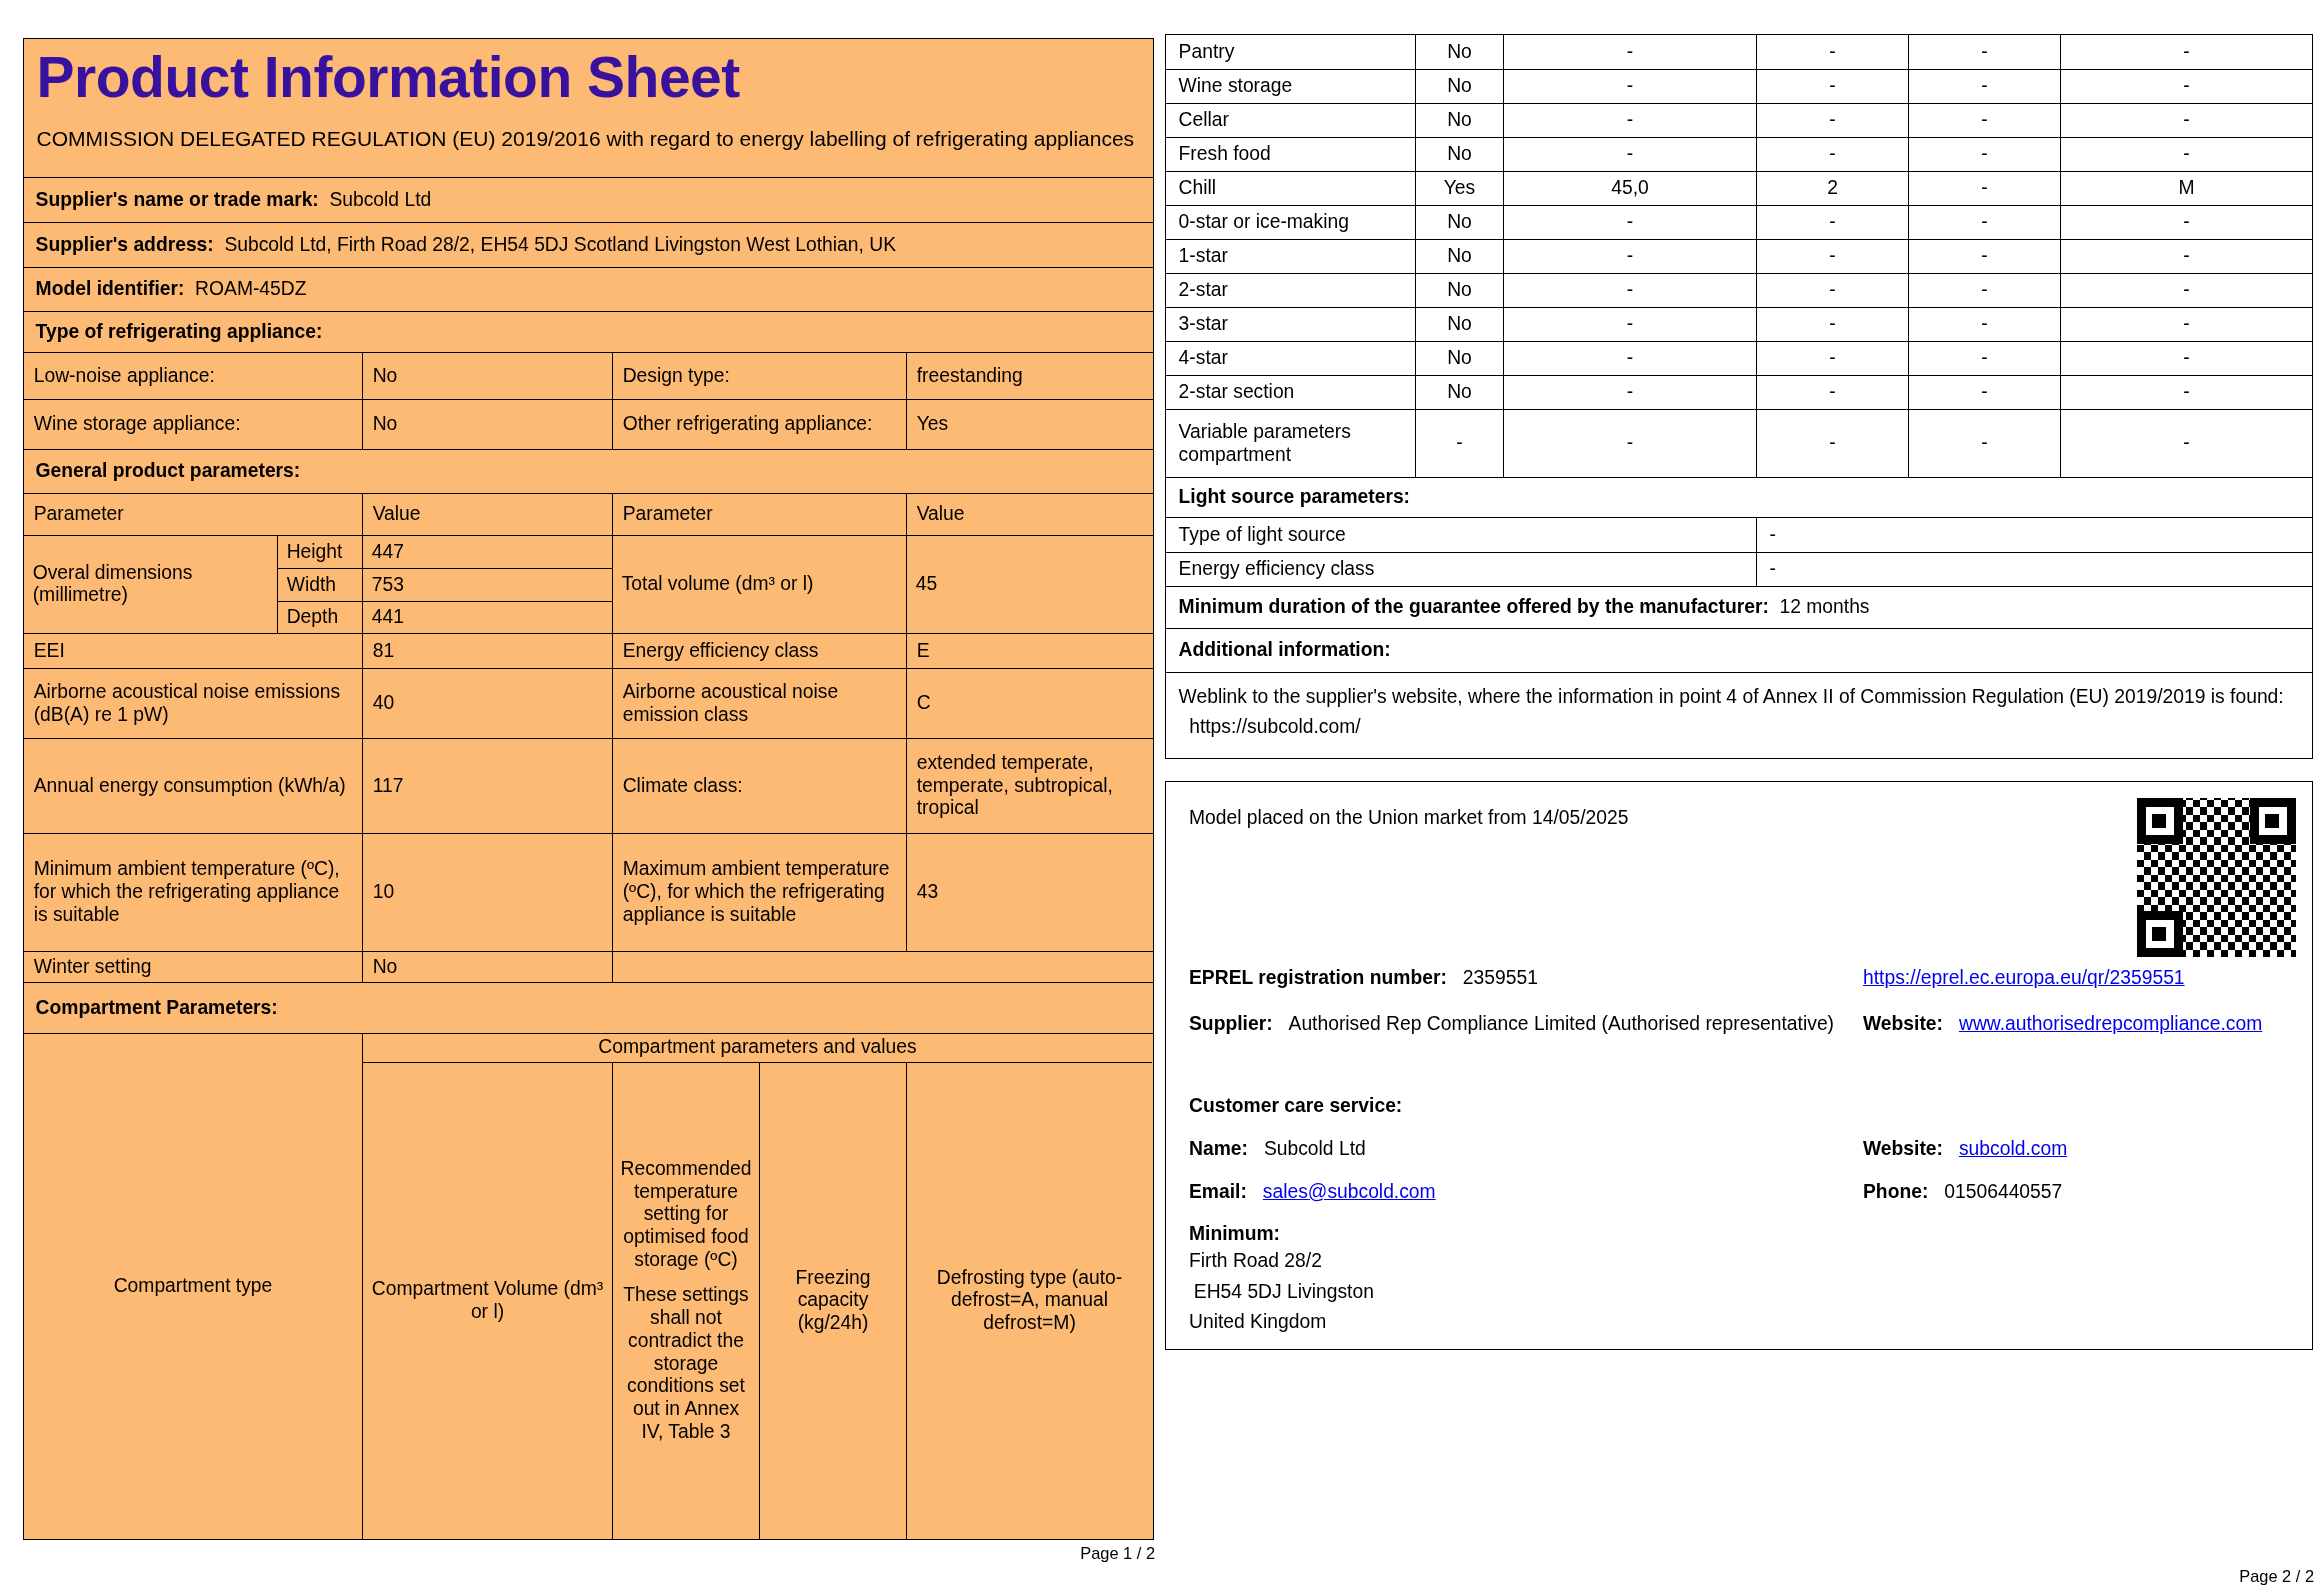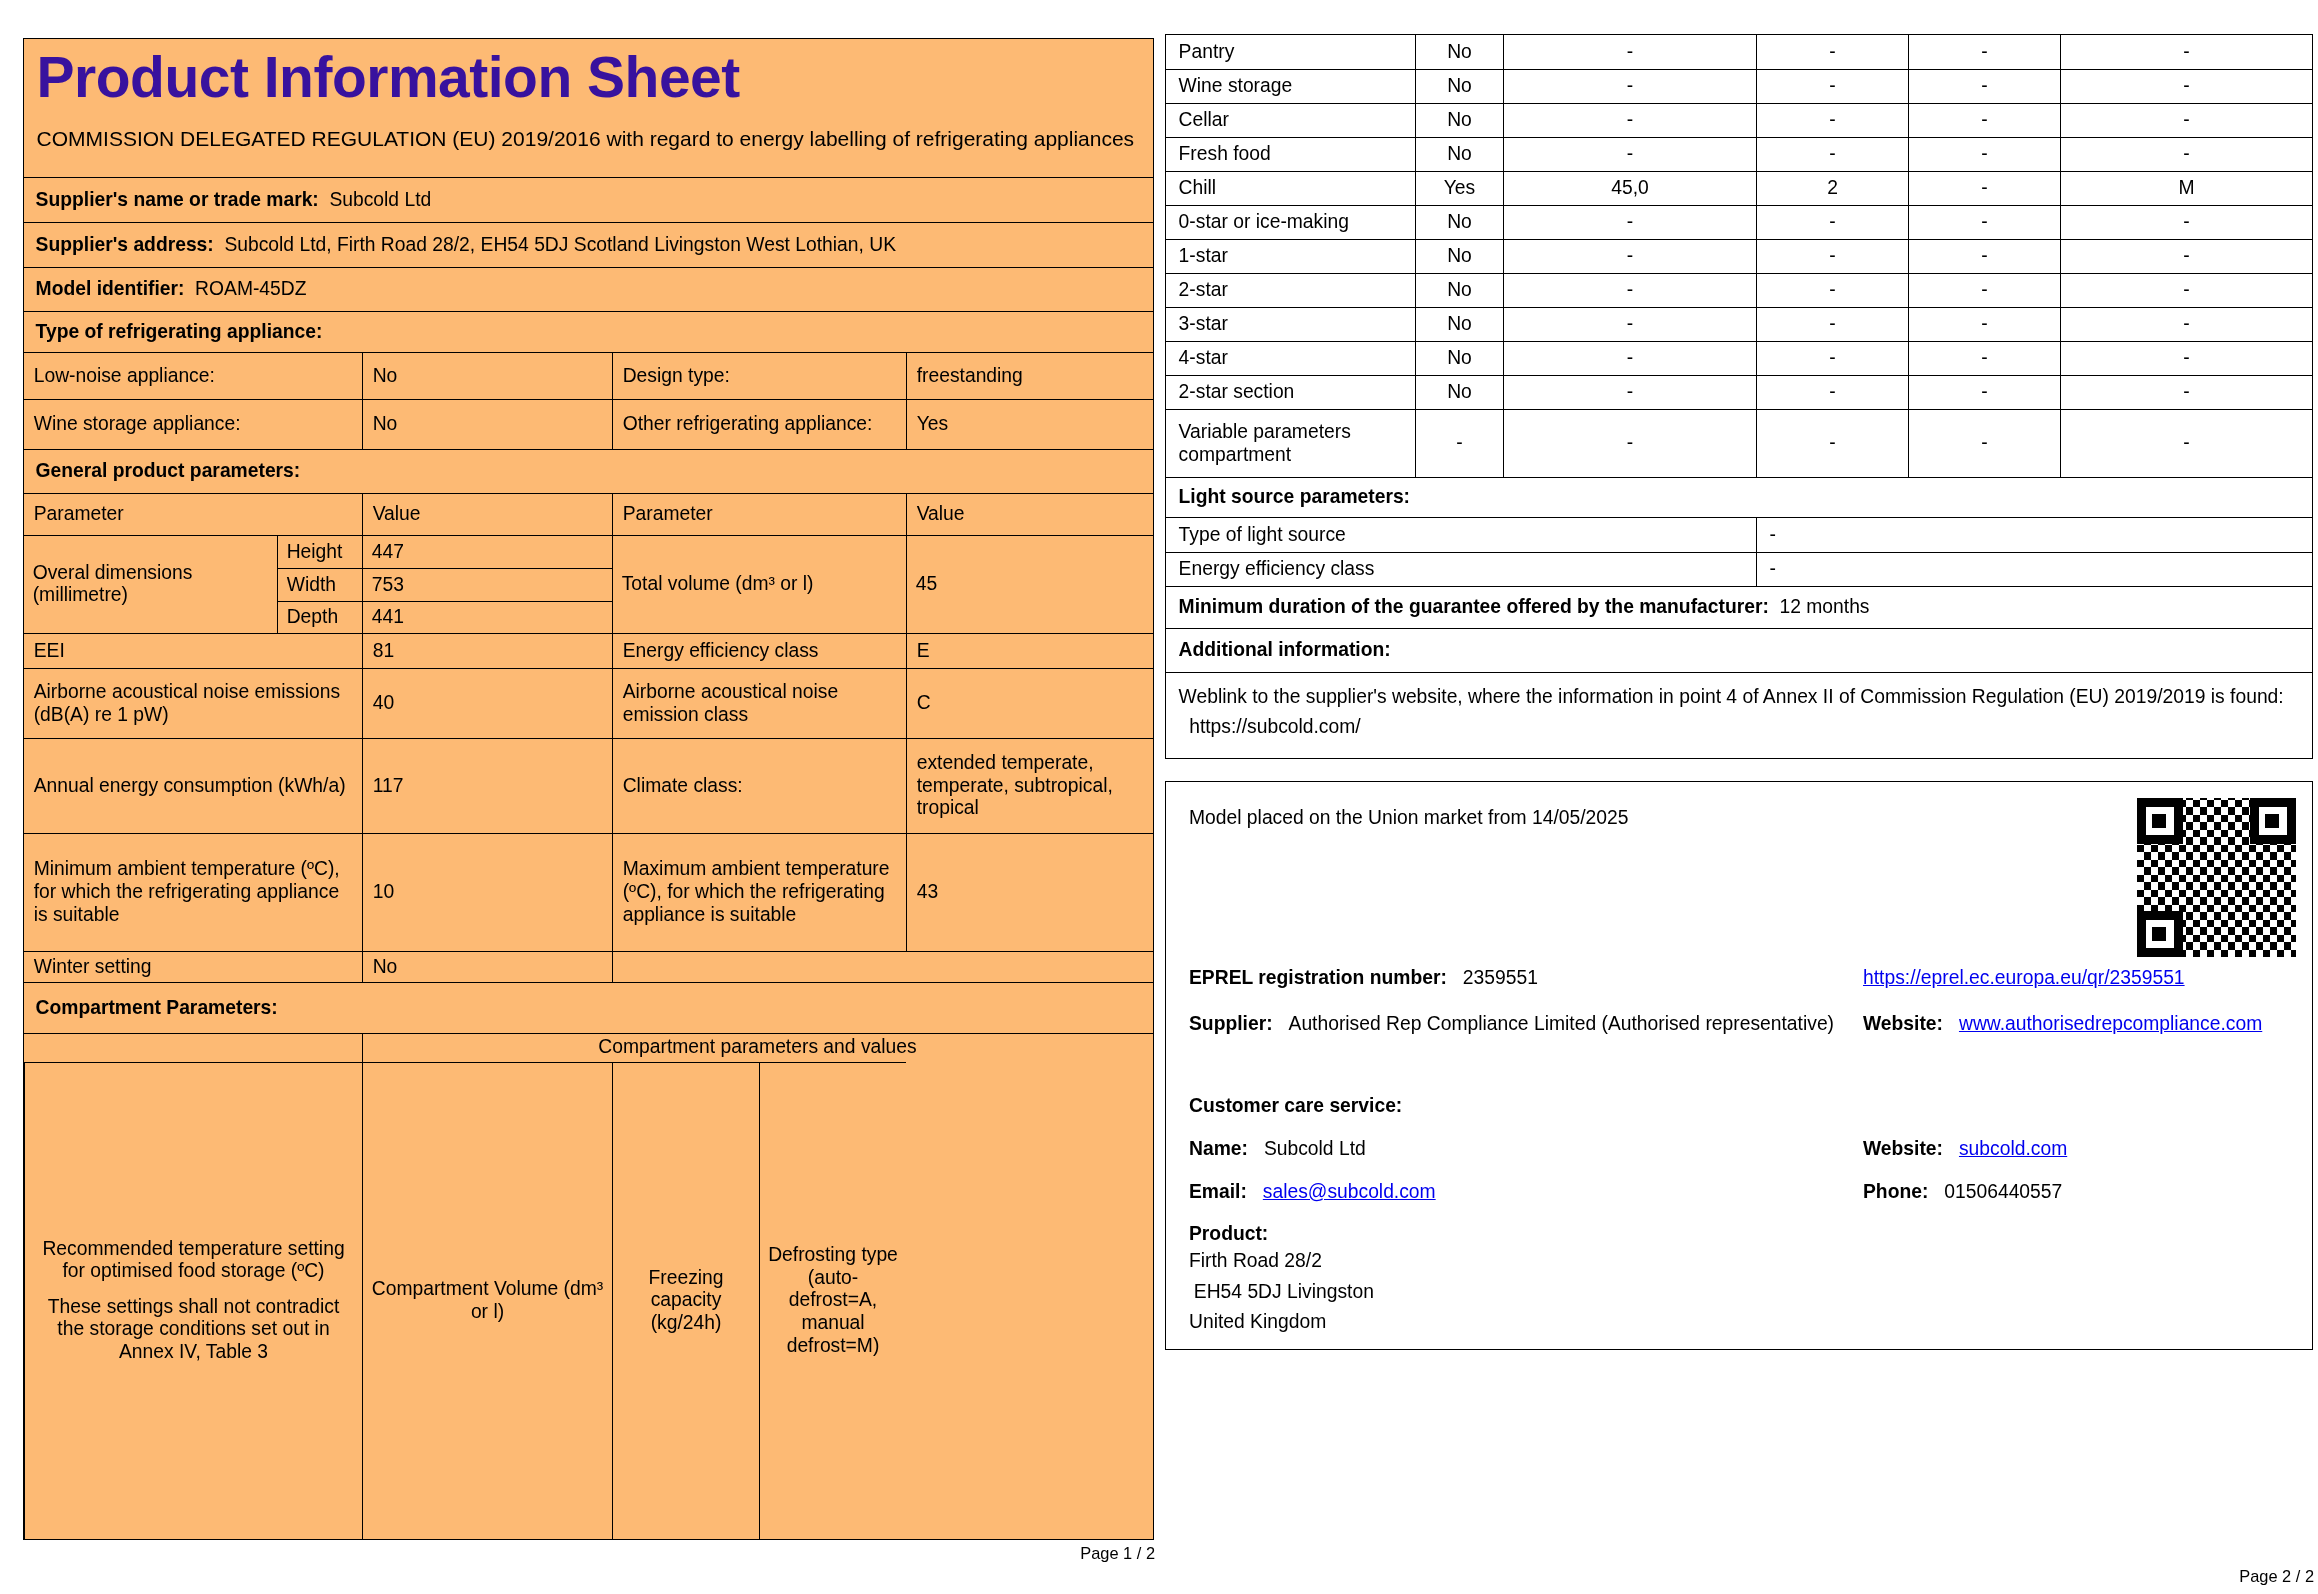--- a/index.html
+++ b/index.html
@@ -164,20 +164,21 @@
 
     <div class="row gw" style="height:31px">
       <div class="cell">Winter setting</div>
       <div class="cell">No</div>
       <div class="cell"></div>
     </div>
 
     <div class="row hrow" style="height:51px">Compartment Parameters:</div>
 
     <div class="row comp" style="height:506px">
+      <div class="c ctype">Compartment type</div>
       <div class="c cgroup">Compartment parameters and values</div>
       <div class="c tall first">Compartment Volume (dm³ or l)</div>
       <div class="c tall">
         <span>Recommended temperature setting for optimised food storage (ºC)</span>
         <span>These settings shall not contradict the storage conditions set out in Annex IV, Table 3</span>
       </div>
       <div class="c tall">Freezing capacity (kg/24h)</div>
       <div class="c tall">Defrosting type (auto-defrost=A, manual defrost=M)</div>
     </div>
   </div>
@@ -347,21 +348,21 @@
 
     <div class="mb-item" style="top:399px;">
       <span class="b">Email:</span>
       <a class="link v">sales@subcold.com</a>
     </div>
     <div class="rcol" style="top:399px;">
       <span class="b">Phone:</span>
       <span class="v">01506440557</span>
     </div>
 
-    <div class="mb-item b" style="top:441px;">Product:</div>
+    <div class="mb-item b" style="top:441px;">Minimum:</div>
     <div class="mb-item" style="top:468px;">Firth Road 28/2</div>
     <div class="mb-item" style="top:499px;padding-left:4.8px;">EH54 5DJ Livingston</div>
     <div class="mb-item" style="top:529px;">United Kingdom</div>
   </div>
 
   <div class="pagefoot" style="left:2169px;top:1567px;width:145px;text-align:right;">Page 2 / 2</div>
 
 </div>
 
 

